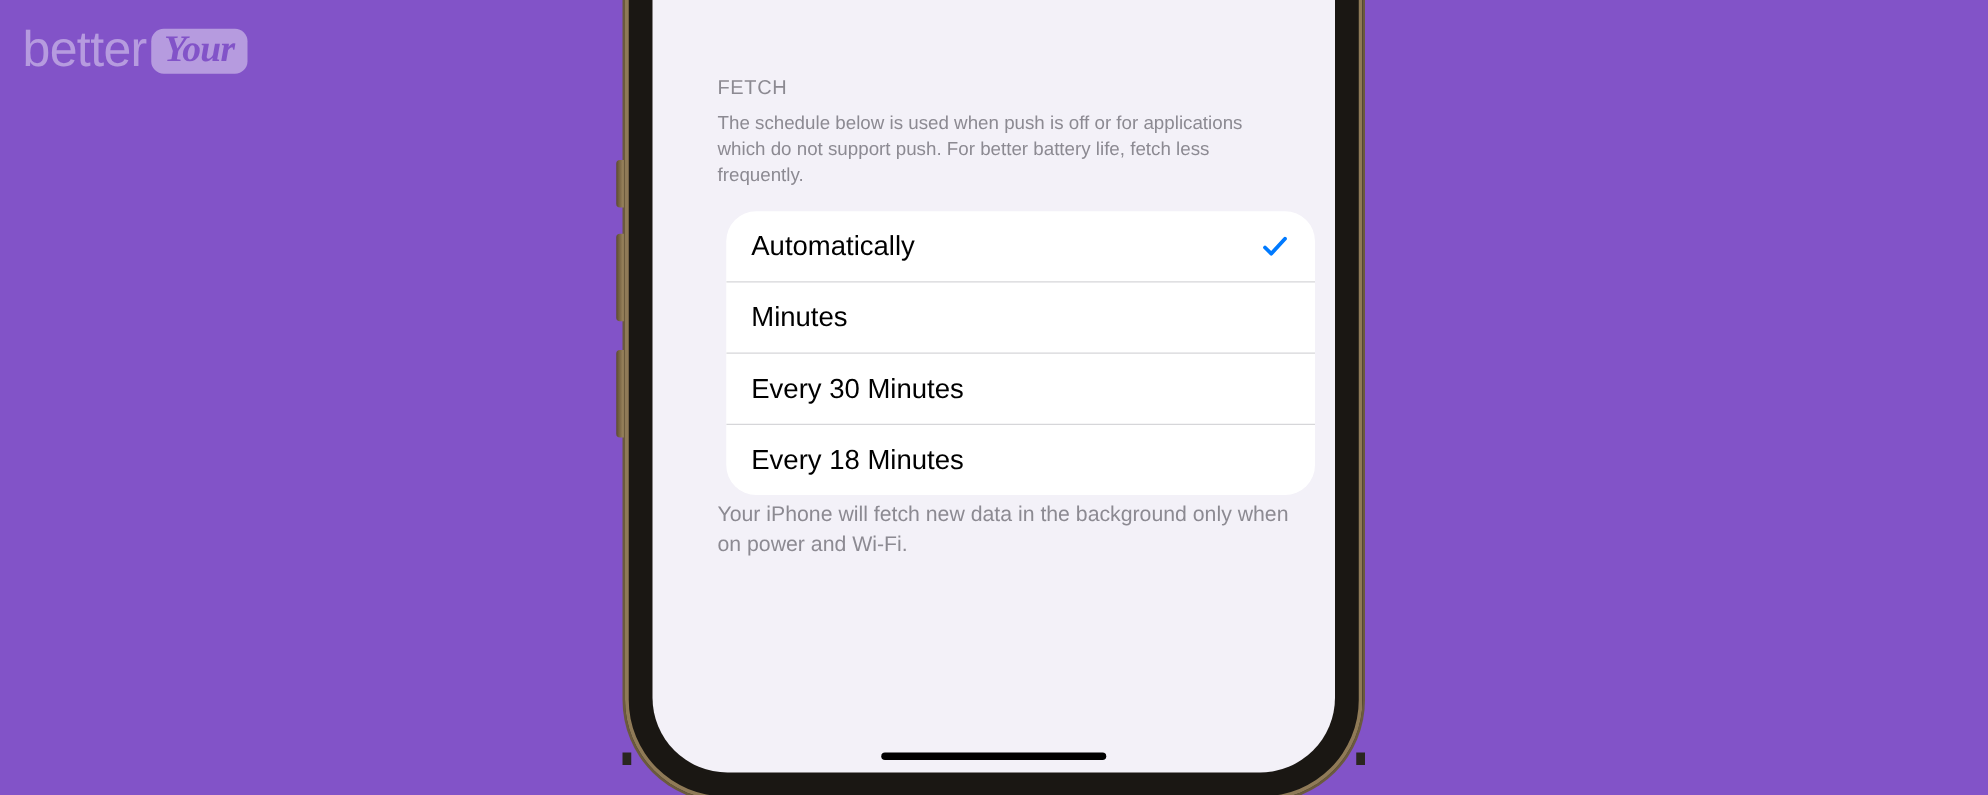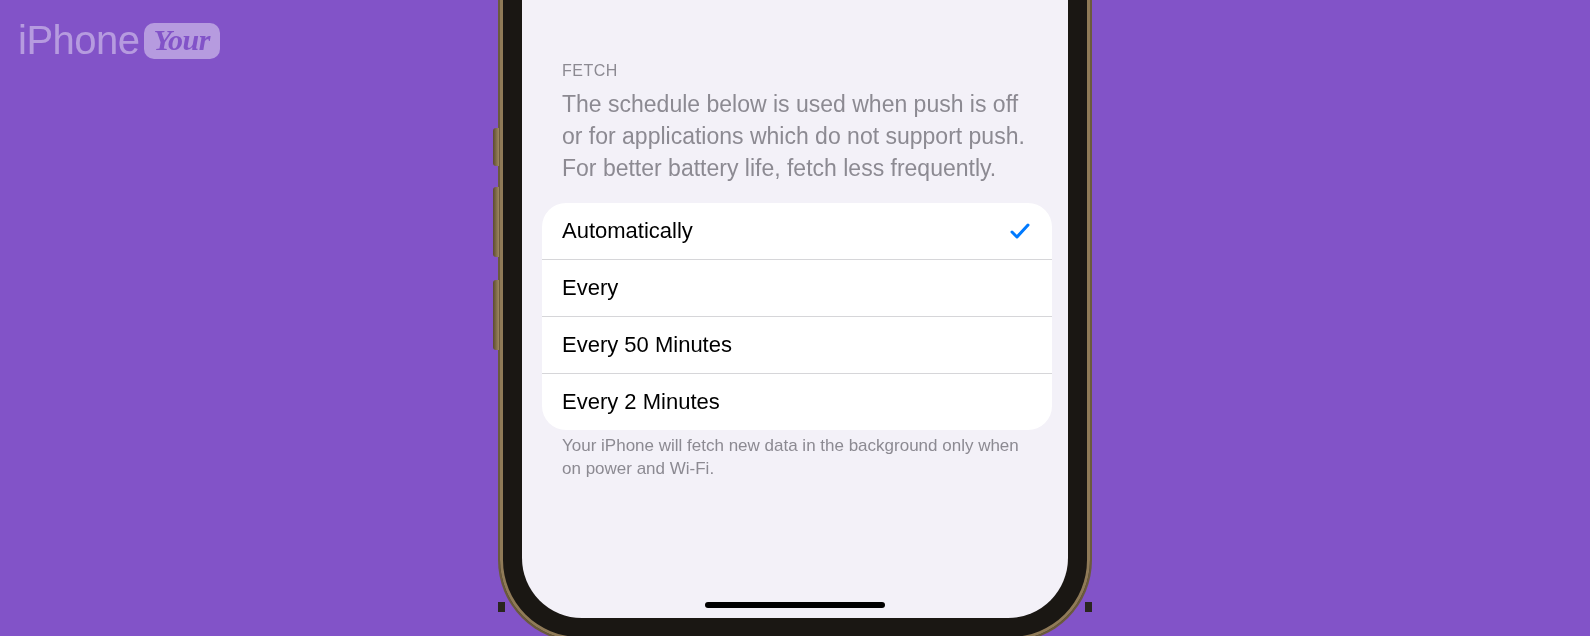--- a/index.html
+++ b/index.html
@@ -103,44 +103,45 @@
     right: 22px;
     top: 20px;
     bottom: 22px;
     background: #f3f1f8;
     border-radius: 60px;
     overflow: hidden;
   }
 
   .content {
     position: absolute;
-    left: 4px;
+    left: 16px;
     right: 0;
     top: 280px;
     padding: 0 16px;
   }
 
   .section-header {
     color: #8c8a92;
     font-size: 16px;
     letter-spacing: 0.5px;
     padding: 42px 20px 8px 20px;
     text-transform: uppercase;
   }
   .section-desc {
     color: #8c8a92;
-    font-size: 23px;
+    font-size: 15px;
     line-height: 1.4;
     padding: 0 20px 18px 20px;
   }
 
   .list {
     background: #ffffff;
     border-radius: 24px;
     overflow: hidden;
+    margin-left: 27px;
   }
   .row {
     display: flex;
     align-items: center;
     justify-content: space-between;
     padding: 15px 20px;
     font-size: 22px;
     color: #000;
     border-bottom: 1px solid #d6d6d9;
   }
@@ -168,21 +169,21 @@
     width: 180px;
     height: 6px;
     background: #000;
     border-radius: 4px;
   }
 </style>
 </head>
 <body>
 
 <div class="watermark">
-  <span>iPhone</span>
+  <span>better</span>
   <span class="life-box">Your</span>
 </div>
 
 <div class="phone-frame">
   <div class="phone-side-btn-left-top"></div>
   <div class="phone-side-btn-left1"></div>
   <div class="phone-side-btn-left2"></div>
   <div class="phone-break-left"></div>
   <div class="phone-break-right"></div>
 
@@ -195,27 +196,27 @@
       <div class="list">
         <div class="row">
           <span>Automatically</span>
           <span class="check">
             <svg viewBox="0 0 24 24" fill="none" stroke="currentColor" stroke-width="3" stroke-linecap="round" stroke-linejoin="round">
                 <polyline points="4 13 9 18 20 6"></polyline>
               </svg>
           </span>
         </div>
         <div class="row">
-          <span>Every</span>
-        </div>
-        <div class="row">
-          <span>Every 50 Minutes</span>
-        </div>
-        <div class="row">
-          <span>Every 2 Minutes</span>
+          <span>Minutes</span>
+        </div>
+        <div class="row">
+          <span>Every 30 Minutes</span>
+        </div>
+        <div class="row">
+          <span>Every 18 Minutes</span>
         </div>
       </div>
 
       <div class="section-footer">Your iPhone will fetch new data in the background only when on power and Wi-Fi.</div>
 
     </div>
 
     <div class="home-indicator"></div>
   </div>
 </div>

